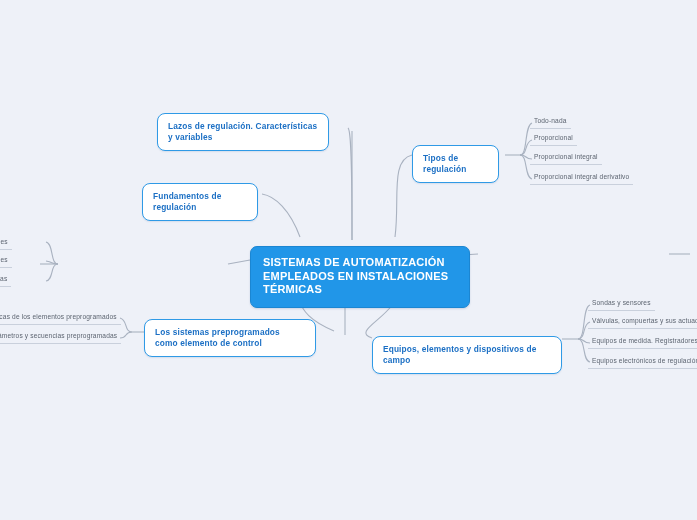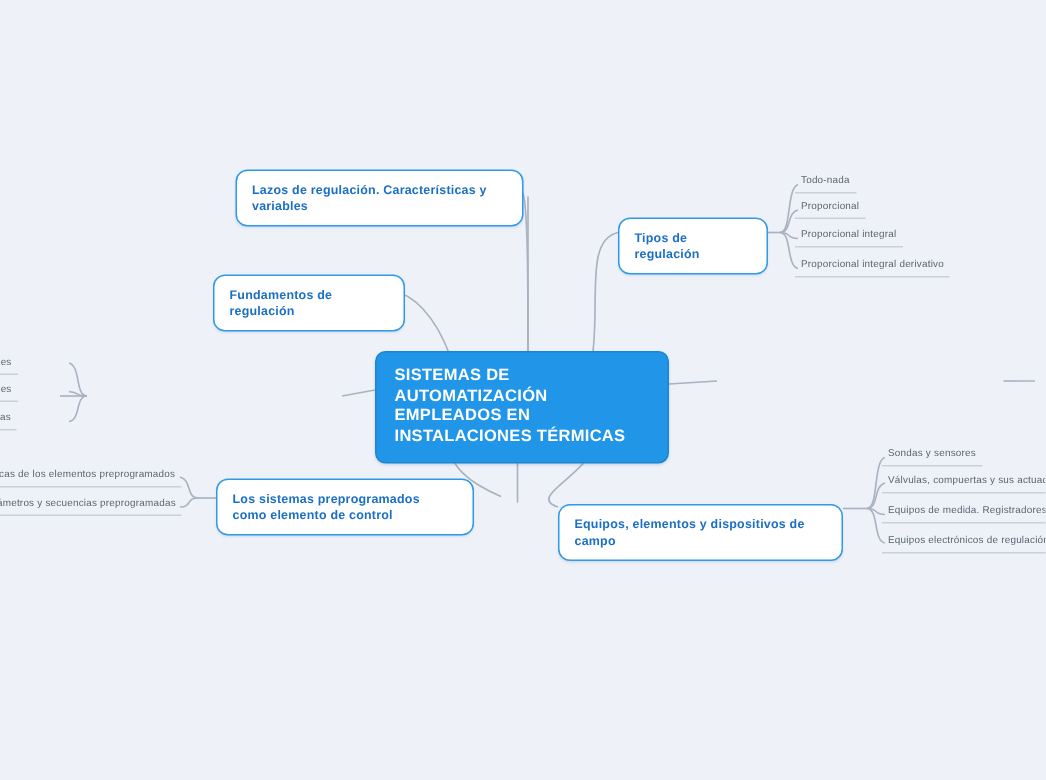--- a/index.html
+++ b/index.html
@@ -95,27 +95,27 @@
       <path d="M132 332 C 124 332, 128 320, 120 318"></path>
       <path d="M132 332 C 124 332, 128 338, 120 338"></path>
 
       <path d="M40 264 L 58 264"></path>
       <path d="M58 264 C 50 264, 54 244, 46 242"></path>
       <path d="M58 264 C 50 264, 54 262, 46 261"></path>
       <path d="M58 264 C 50 264, 54 280, 46 281"></path>
     </g>
   </svg>
 
-  <div class="node center-node" style="left:250px;top:234px;width:196px;">SISTEMAS DE AUTOMATIZACIÓN EMPLEADOS EN INSTALACIONES TÉRMICAS</div>
+  <div class="node center-node" style="left:250px;top:246px;width:220px;">SISTEMAS DE AUTOMATIZACIÓN EMPLEADOS EN INSTALACIONES TÉRMICAS</div>
 
-  <div class="node branch-node" style="left:157px;top:113px;width:192px;">Lazos de regulación. Características y variables</div>
+  <div class="node branch-node" style="left:157px;top:113px;width:172px;">Lazos de regulación. Características y variables</div>
 
-  <div class="node branch-node" style="left:142px;top:183px;width:128px;">Fundamentos de regulación</div>
+  <div class="node branch-node" style="left:142px;top:183px;width:116px;">Fundamentos de regulación</div>
 
-  <div class="node branch-node" style="left:412px;top:145px;width:100px;">Tipos de regulación</div>
+  <div class="node branch-node" style="left:412px;top:145px;width:87px;">Tipos de regulación</div>
 
   <div class="node leaf-node" style="left:530px;top:114px;">Todo-nada</div>
   <div class="node leaf-node" style="left:530px;top:131px;">Proporcional</div>
   <div class="node leaf-node" style="left:530px;top:150px;">Proporcional integral</div>
   <div class="node leaf-node" style="left:530px;top:170px;">Proporcional integral derivativo</div>
 
 
   <div class="node branch-node" style="left:372px;top:336px;width:190px;">Equipos, elementos y dispositivos de campo</div>
 
   <div class="node leaf-node" style="left:588px;top:296px;">Sondas y sensores</div>

